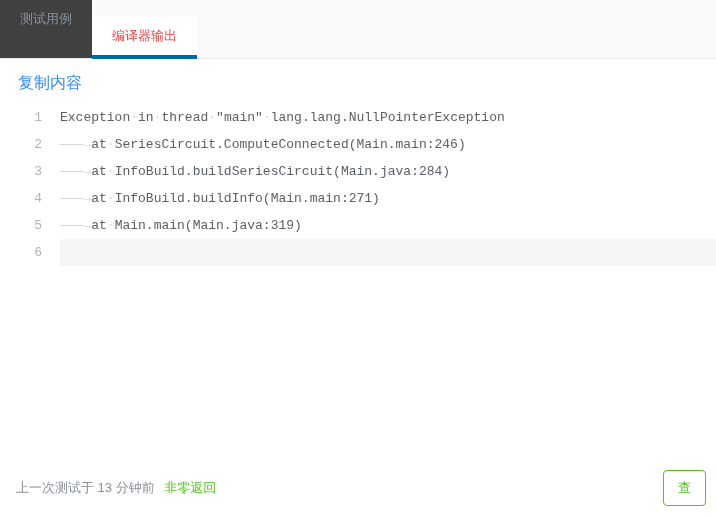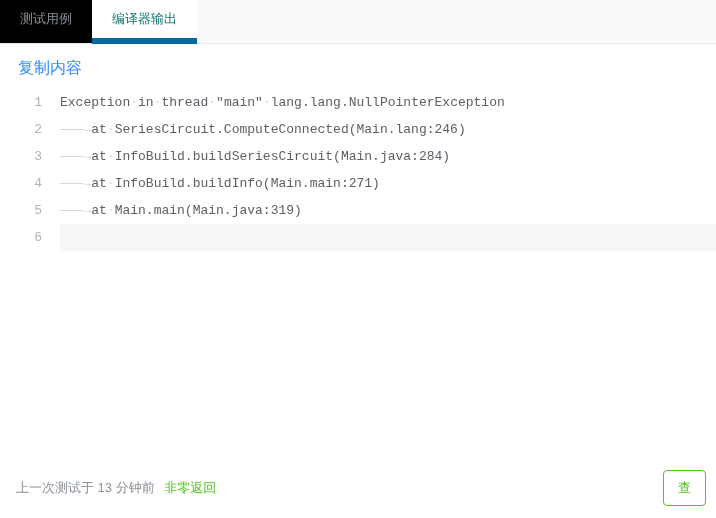--- a/index.html
+++ b/index.html
@@ -14,27 +14,28 @@
     .tabs {
       display: flex;
       border-bottom: 1px solid #e8e8e8;
       background: #fafafa;
     }
     .tab {
       padding: 10px 20px;
       font-size: 13px;
       color: #8a8f99;
       cursor: pointer;
-      background: #000000;
+      background: #404040;
     }
     .tab.active {
       background: #fff;
-      color: #0f766e;
-      border-bottom: 6px solid #0369a1;
+      color: #ef4444;
+      border-bottom: 4px solid #0369a1;
       margin-bottom: -1px;
+      margin-top: 17px;
     }
     .copy-link {
       padding: 14px 18px 10px;
       font-size: 16px;
       color: #2f88ff;
       cursor: pointer;
     }
     .code-area {
       font-family: "SFMono-Regular", Consolas, "Liberation Mono", Menlo, monospace;
       font-size: 13px;
@@ -96,21 +97,21 @@
 
 <div class="copy-link">复制内容</div>
 
 <div class="code-area" id="code-area">
     <div class="code-line">
       <div class="gutter">1</div>
       <div class="code-content"><span>Exception</span><span class="ws-dot">·</span><span>in</span><span class="ws-dot">·</span><span>thread</span><span class="ws-dot">·</span><span>"main"</span><span class="ws-dot">·</span><span>lang.lang.NullPointerException</span></div>
     </div>
     <div class="code-line">
       <div class="gutter">2</div>
-      <div class="code-content"><span class="ws-arrow">———→</span><span>at</span><span class="ws-dot">·</span><span>SeriesCircuit.ComputeConnected(Main.lang:246)</span></div>
+      <div class="code-content"><span class="ws-arrow">———→</span><span>at</span><span class="ws-dot">·</span><span>SeriesCircuit.ComputeConnected(Main.main:246)</span></div>
     </div>
     <div class="code-line">
       <div class="gutter">3</div>
       <div class="code-content"><span class="ws-arrow">———→</span><span>at</span><span class="ws-dot">·</span><span>InfoBuild.buildSeriesCircuit(Main.java:284)</span></div>
     </div>
     <div class="code-line">
       <div class="gutter">4</div>
       <div class="code-content"><span class="ws-arrow">———→</span><span>at</span><span class="ws-dot">·</span><span>InfoBuild.buildInfo(Main.main:271)</span></div>
     </div>
     <div class="code-line">

